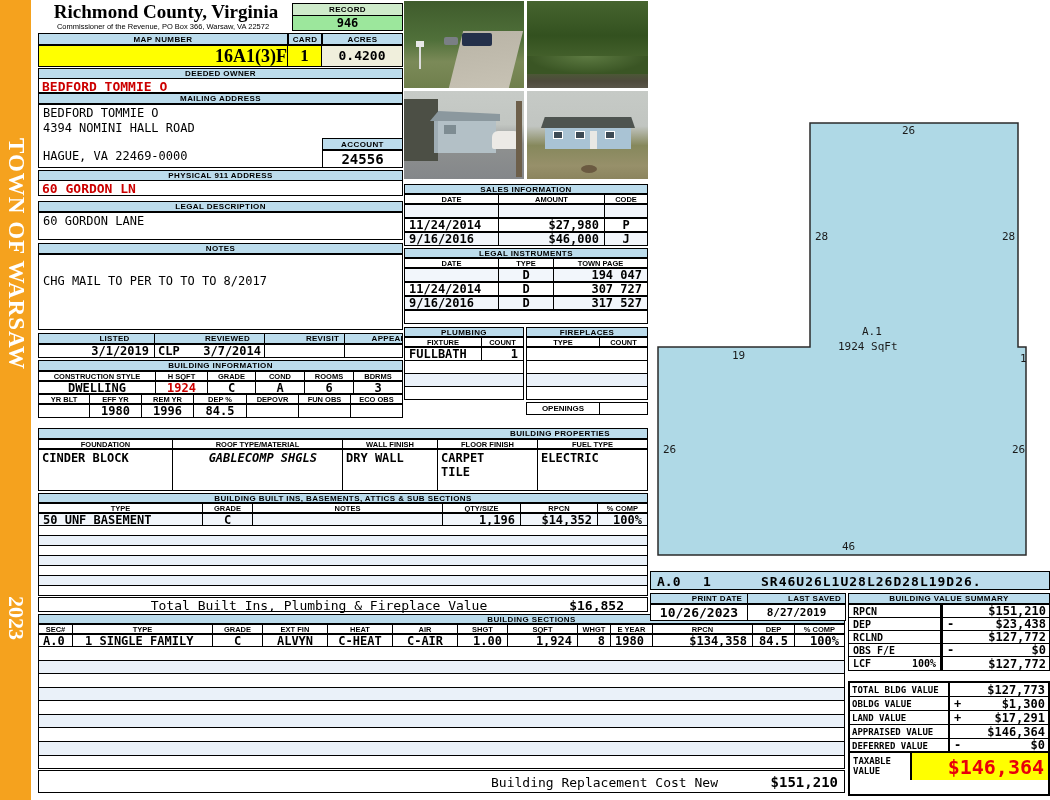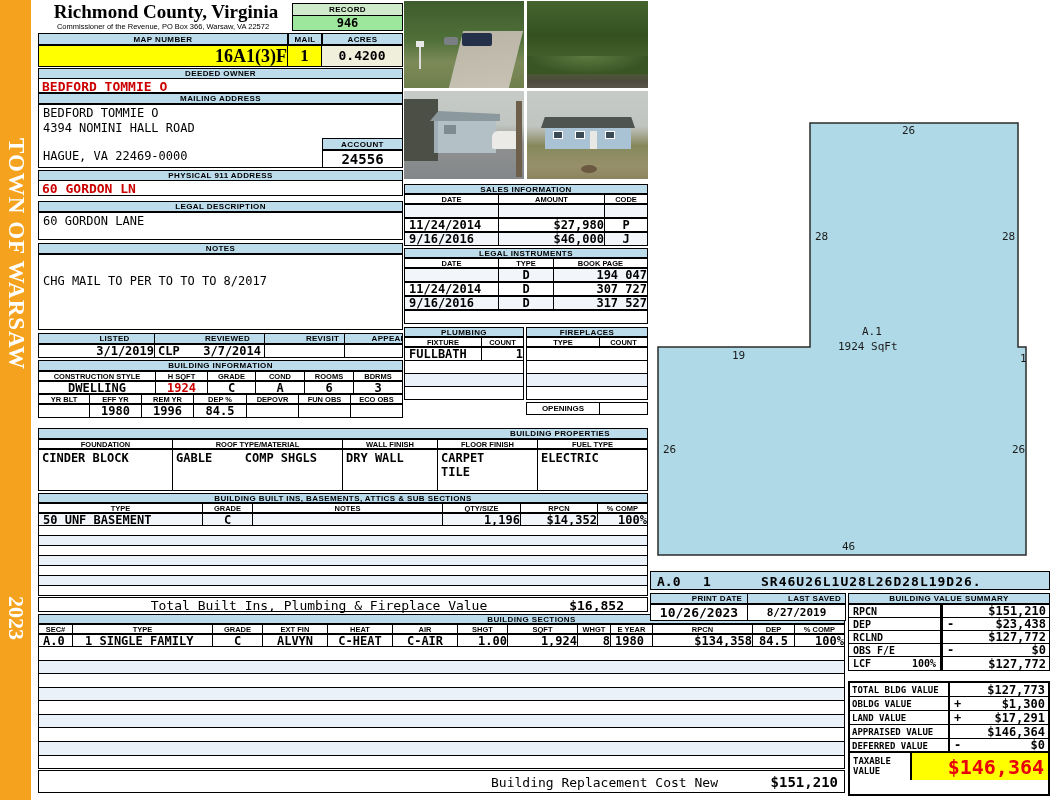--- a/index.html
+++ b/index.html
@@ -16,21 +16,21 @@
          display:flex; align-items:center; justify-content:center; color:#000; }
   .row { position:absolute; display:flex; }
   .row > div { border:1px solid #000; background:#fff; overflow:hidden; white-space:nowrap; }
   .row > div + div { border-left:none; }
   .hc { background:#fff; font:bold 7.5px "Liberation Sans",sans-serif; display:flex; align-items:center; justify-content:center; }
   .barc { background:#BCDCEC !important; font:bold 8px "Liberation Sans",sans-serif; display:flex; align-items:center; justify-content:center; letter-spacing:.3px;padding-left:36px;}
   .mono { font-family:"DejaVu Sans Mono",monospace; }
   .vc { font:bold 12px "DejaVu Sans Mono",monospace; display:flex; align-items:center; }
   .ta-l { justify-content:flex-start; padding-left:4px; }
   .ta-c { justify-content:center; }
-  .ta-r { justify-content:flex-end; }
+  .ta-r { justify-content:flex-end; padding-right:5px; }
   .red { color:#CC0000; }
   .box { position:absolute; border:1px solid #000; background:#fff; }
 
   .stripes { position:absolute; border:1px solid #000; border-top:none; background:#fff; display:flex; flex-direction:column; }
   .stripes > div { flex:1; border-top:1px solid #000; }
   .stripes > div:first-child { border-top:none; }
   .stripes > div:nth-child(even) { background:#EAF1F9; }
 
   .skl { position:absolute; font:11px "DejaVu Sans Mono",monospace; color:#1a1a1a; }
 
@@ -52,21 +52,21 @@
     <div class="vtext" style="top:596px; font-size:22px;">2023</div>
   </div>
 
   <div class="abs" style="left:44px; top:1px; width:244px; text-align:center; font:bold 19px 'Liberation Serif',serif;">Richmond County, Virginia</div>
   <div class="abs" style="left:38px; top:22px; width:250px; text-align:center; font:7.5px 'Liberation Sans',sans-serif; border-bottom:1px solid #000; padding-bottom:2px;">Commissioner of the Revenue, PO Box 366, Warsaw, VA 22572</div>
 
   <div class="bar abs" style="left:292px; top:3px; width:111px; height:13px; background:#CFEBCB;">RECORD</div>
   <div class="abs mono" style="left:292px; top:16px; width:111px; height:15px; background:#9CE79C; border:1px solid #000; border-top:none; font-weight:bold; font-size:12px; text-align:center;">946</div>
 
   <div class="bar abs" style="left:38px; top:33px; width:250px; height:12px;">MAP NUMBER</div>
-  <div class="bar abs" style="left:288px; top:33px; width:34px; height:12px;">MAIL</div>
+  <div class="bar abs" style="left:288px; top:33px; width:34px; height:12px;">CARD</div>
   <div class="bar abs" style="left:322px; top:33px; width:81px; height:12px;">ACRES</div>
 
   <div class="abs" style="left:38px; top:45px; width:250px; height:22px; background:#FFFF00; border:1px solid #000; text-align:right; font:bold 18px 'Liberation Serif',serif;">16A1(3)F</div>
   <div class="abs" style="left:288px; top:45px; width:34px; height:22px; background:#FFFF00; border:1px solid #000; border-left:none; text-align:center; font:bold 17px 'Liberation Serif',serif;">1</div>
   <div class="abs mono" style="left:322px; top:45px; width:81px; height:22px; background:#F0EFDC; border:1px solid #000; border-left:none; text-align:center; font-weight:bold; font-size:13px; line-height:20px;">0.4200</div>
 
   <div class="bar abs" style="left:38px; top:68px; width:365px; height:11px;">DEEDED OWNER</div>
   <div class="abs mono red" style="left:38px; top:79px; width:365px; height:14px; border:1px solid #000; border-top:none; font-weight:bold; font-size:13px; padding-left:3px;">BEDFORD TOMMIE O</div>
 
   <div class="bar abs" style="left:38px; top:93px; width:365px; height:11px;">MAILING ADDRESS</div>
@@ -146,21 +146,21 @@
   <div class="bar abs" style="left:38px; top:428px; width:610px; height:11px; padding-left:434px;">BUILDING PROPERTIES</div>
   <div class="row" style="left:38px; top:439px; width:610px; height:10px;">
     <div class="hc" style="width:135px;">FOUNDATION</div>
     <div class="hc" style="width:170px;">ROOF TYPE/MATERIAL</div>
     <div class="hc" style="width:95px;">WALL FINISH</div>
     <div class="hc" style="width:100px;">FLOOR FINISH</div>
     <div class="hc" style="width:110px;">FUEL TYPE</div>
   </div>
   <div class="row" style="left:38px; top:449px; width:610px; height:42px;">
     <div class="vc" style="width:135px; align-items:flex-start; padding:1px 0 0 3px;">CINDER BLOCK</div>
-    <div class="vc" style="width:170px; align-items:flex-start; justify-content:space-between; padding:1px 25px 0 3px;">
+    <div class="vc" style="width:170px; align-items:flex-start; justify-content:flex-end; padding:1px 25px 0 3px;font-style:italic;">
       <span>GABLE</span>
       <span>COMP SHGLS</span>
     </div>
     <div class="vc" style="width:95px; align-items:flex-start; padding:1px 0 0 3px;">DRY WALL</div>
     <div style="width:100px; font:bold 12px 'DejaVu Sans Mono',monospace; padding:1px 0 0 3px;">
       <div>CARPET</div>
       <div>TILE</div>
     </div>
     <div class="vc" style="width:110px; align-items:flex-start; padding:1px 0 0 3px;">ELECTRIC</div>
   </div>
@@ -294,21 +294,21 @@
   <div class="row" style="left:404px; top:232px; width:244px; height:14px;">
     <div class="vc ta-l" style="width:95px; background:#F2F6FB;">9/16/2016</div>
     <div class="vc ta-r" style="width:106px; background:#F2F6FB;">$46,000</div>
     <div class="vc ta-c" style="width:43px; background:#F2F6FB;">J</div>
   </div>
 
   <div class="bar abs" style="left:404px; top:248px; width:244px; height:10px;">LEGAL INSTRUMENTS</div>
   <div class="row" style="left:404px; top:258px; width:244px; height:10px;">
     <div class="hc" style="width:95px;">DATE</div>
     <div class="hc" style="width:55px;">TYPE</div>
-    <div class="hc" style="width:94px;">BOOK PAGE</div>
+    <div class="hc" style="width:94px;">TOWN PAGE</div>
   </div>
   <div class="row" style="left:404px; top:268px; width:244px; height:14px;">
     <div class="vc ta-l" style="width:95px; background:#F2F6FB;"></div>
     <div class="vc ta-c" style="width:55px; background:#F2F6FB;">D</div>
     <div class="vc ta-r" style="width:94px; background:#F2F6FB;">194 047</div>
   </div>
   <div class="row" style="left:404px; top:282px; width:244px; height:14px;">
     <div class="vc ta-l" style="width:95px;">11/24/2014</div>
     <div class="vc ta-c" style="width:55px;">D</div>
     <div class="vc ta-r" style="width:94px;">307 727</div>

